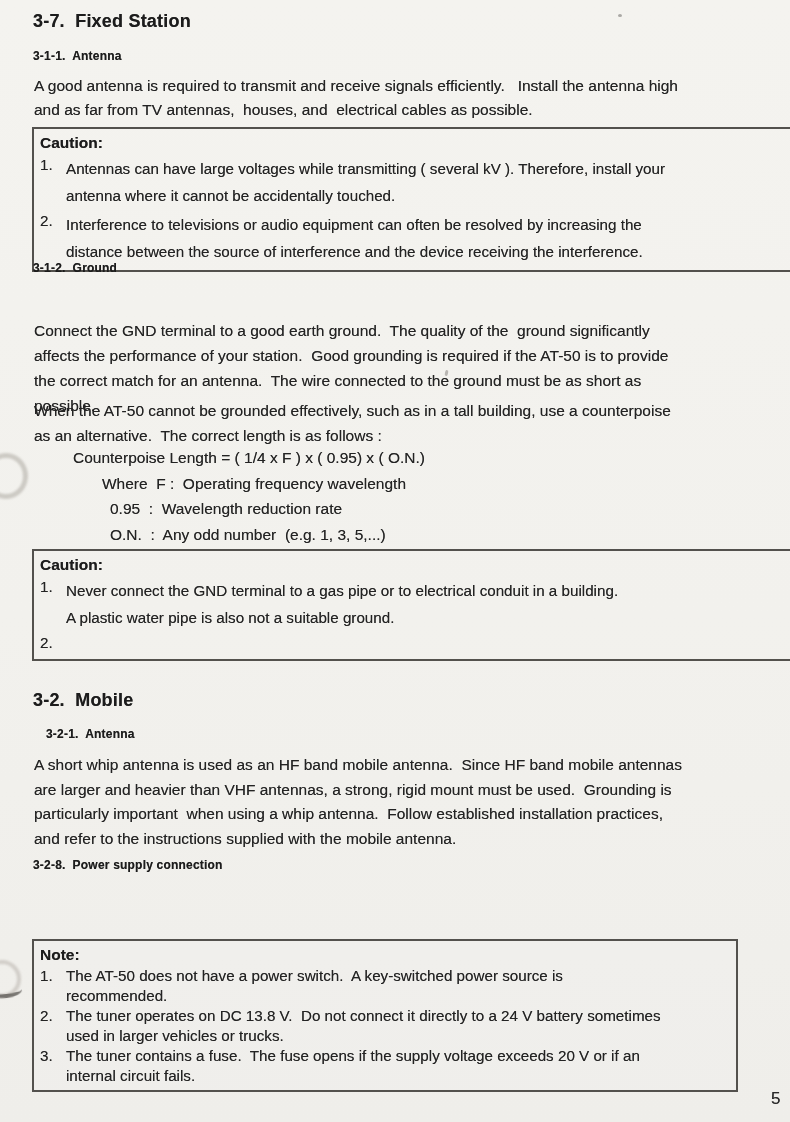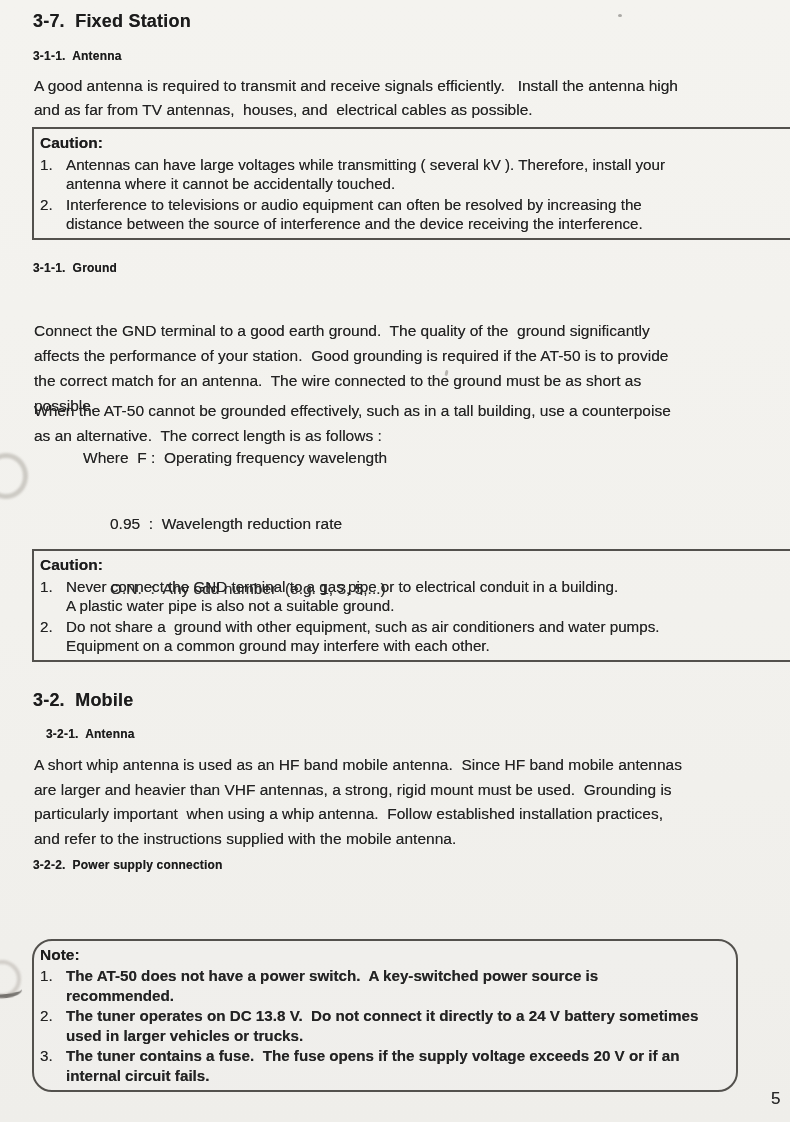--- a/index.html
+++ b/index.html
@@ -36,44 +36,44 @@
     white-space:pre;
   }
   .lh25{line-height:25px;}
   .lh24{line-height:24px;}
   .formula div{
     font-size:15.5px;line-height:25.5px;white-space:pre;
     text-shadow:0 0 0.55px rgba(40,40,40,0.6);
   }
   .f-indent1{margin-left:39px;}
   .f-indent2{margin-left:49px;text-align:center;}
-  .f-indent3{margin-left:76px;margin-top:40px;}
+  .f-indent3{margin-left:76px;}
   .box{
     position:absolute;left:32px;width:784px;
     border:2px solid var(--box_border);
     padding:3px 8px 5px 6px;
     background:rgba(255,255,255,0.05);
   }
   .box-title{
     font-size:15.5px;font-weight:bold;line-height:21px;color:#1c1c1c;
     text-shadow:0 0 0.6px rgba(30,30,30,0.65);
   }
   .box-item{display:flex;margin-top:2px;}
   .box-item .num{
     flex:none;width:26px;font-size:15.2px;line-height:20.5px;
     text-shadow:0 0 0.55px rgba(40,40,40,0.6);
   }
   .box-item .txt{
-    font-size:15.2px;line-height:19px;white-space:pre;
+    font-size:15.2px;line-height:27px;white-space:pre;
     text-shadow:0 0 0.55px rgba(40,40,40,0.6);
   }
   .note .box-item{margin-top:1px;}
   .note .box-item .num{line-height:19.5px;}
-  .note .box-item .txt{line-height:19.5px;font-weight:bold;}
-  .note{width:706px;border-radius:20px;}
+  .note .box-item .txt{line-height:19.5px;}
+  .note{width:706px;}
   .page-number{
     font-size:17px;color:#2a2a2a;
     text-shadow:0 0 0.55px rgba(40,40,40,0.6);
   }
   
   .ring-mark-1{
     position:absolute;left:-16px;top:453px;width:44px;height:46px;
     border-radius:50%;
     border:5px solid rgba(168,163,155,0.5);
     filter:blur(1px);
@@ -125,60 +125,59 @@
       <div class="txt">Antennas can have large voltages while transmitting ( several kV ). Therefore, install your
 antenna where it cannot be accidentally touched.</div>
     </div>
     <div class="box-item">
       <span class="num">2.</span>
       <div class="txt">Interference to televisions or audio equipment can often be resolved by increasing the
 distance between the source of interference and the device receiving the interference.</div>
     </div>
   </div>
 
-  <div class="abs h-minor" style="left:33px;top:261px;">3-1-1.  Ground</div>
+  <div class="abs h-minor" style="left:33px;top:261px;">3-1-2.  Ground</div>
 
   <div class="abs body-text lh25" style="left:34px;top:272px;margin-top:46px;">Connect the GND terminal to a good earth ground.  The quality of the  ground significantly
 affects the performance of your station.  Good grounding is required if the AT-50 is to provide
 the correct match for an antenna.  The wire connected to the ground must be as short as
 possible.</div>
 
   <div class="abs body-text" style="left:34px;top:399px;">When the AT-50 cannot be grounded effectively, such as in a tall building, use a counterpoise
 as an alternative.  The correct length is as follows :</div>
 
   <div class="abs formula" style="left:34px;top:445px;">
+    <div class="f-indent1">Counterpoise Length = ( 1/4 x F ) x ( 0.95) x ( O.N.)</div>
     <div class="f-indent2">Where  F :  Operating frequency wavelength</div>
     <div class="f-indent3">0.95  :  Wavelength reduction rate</div>
     <div class="f-indent3">O.N.  :  Any odd number  (e.g. 1, 3, 5,...)</div>
   </div>
 
   <div class="box" style="top:549px;">
     <div class="box-title">Caution:</div>
     <div class="box-item">
       <span class="num">1.</span>
       <div class="txt">Never connect the GND terminal to a gas pipe or to electrical conduit in a building.
 A plastic water pipe is also not a suitable ground.</div>
     </div>
     <div class="box-item">
       <span class="num">2.</span>
-      <div class="txt">Do not share a  ground with other equipment, such as air conditioners and water pumps.
-Equipment on a common ground may interfere with each other.</div>
     </div>
   </div>
 
   <div class="abs h-major" style="left:33px;top:690px;">3-2.  Mobile</div>
 
   <div class="abs h-minor" style="left:46px;top:727px;">3-2-1.  Antenna</div>
 
   <div class="abs body-text" style="left:34px;top:753px;">A short whip antenna is used as an HF band mobile antenna.  Since HF band mobile antennas
 are larger and heavier than VHF antennas, a strong, rigid mount must be used.  Grounding is
 particularly important  when using a whip antenna.  Follow established installation practices,
 and refer to the instructions supplied with the mobile antenna.</div>
 
-  <div class="abs h-minor" style="left:33px;top:858px;">3-2-2.  Power supply connection</div>
+  <div class="abs h-minor" style="left:33px;top:858px;">3-2-8.  Power supply connection</div>
 
 
   <div class="box note" style="top:939px;">
     <div class="box-title">Note:</div>
     <div class="box-item">
       <span class="num">1.</span>
       <div class="txt">The AT-50 does not have a power switch.  A key-switched power source is
 recommended.</div>
     </div>
     <div class="box-item">

